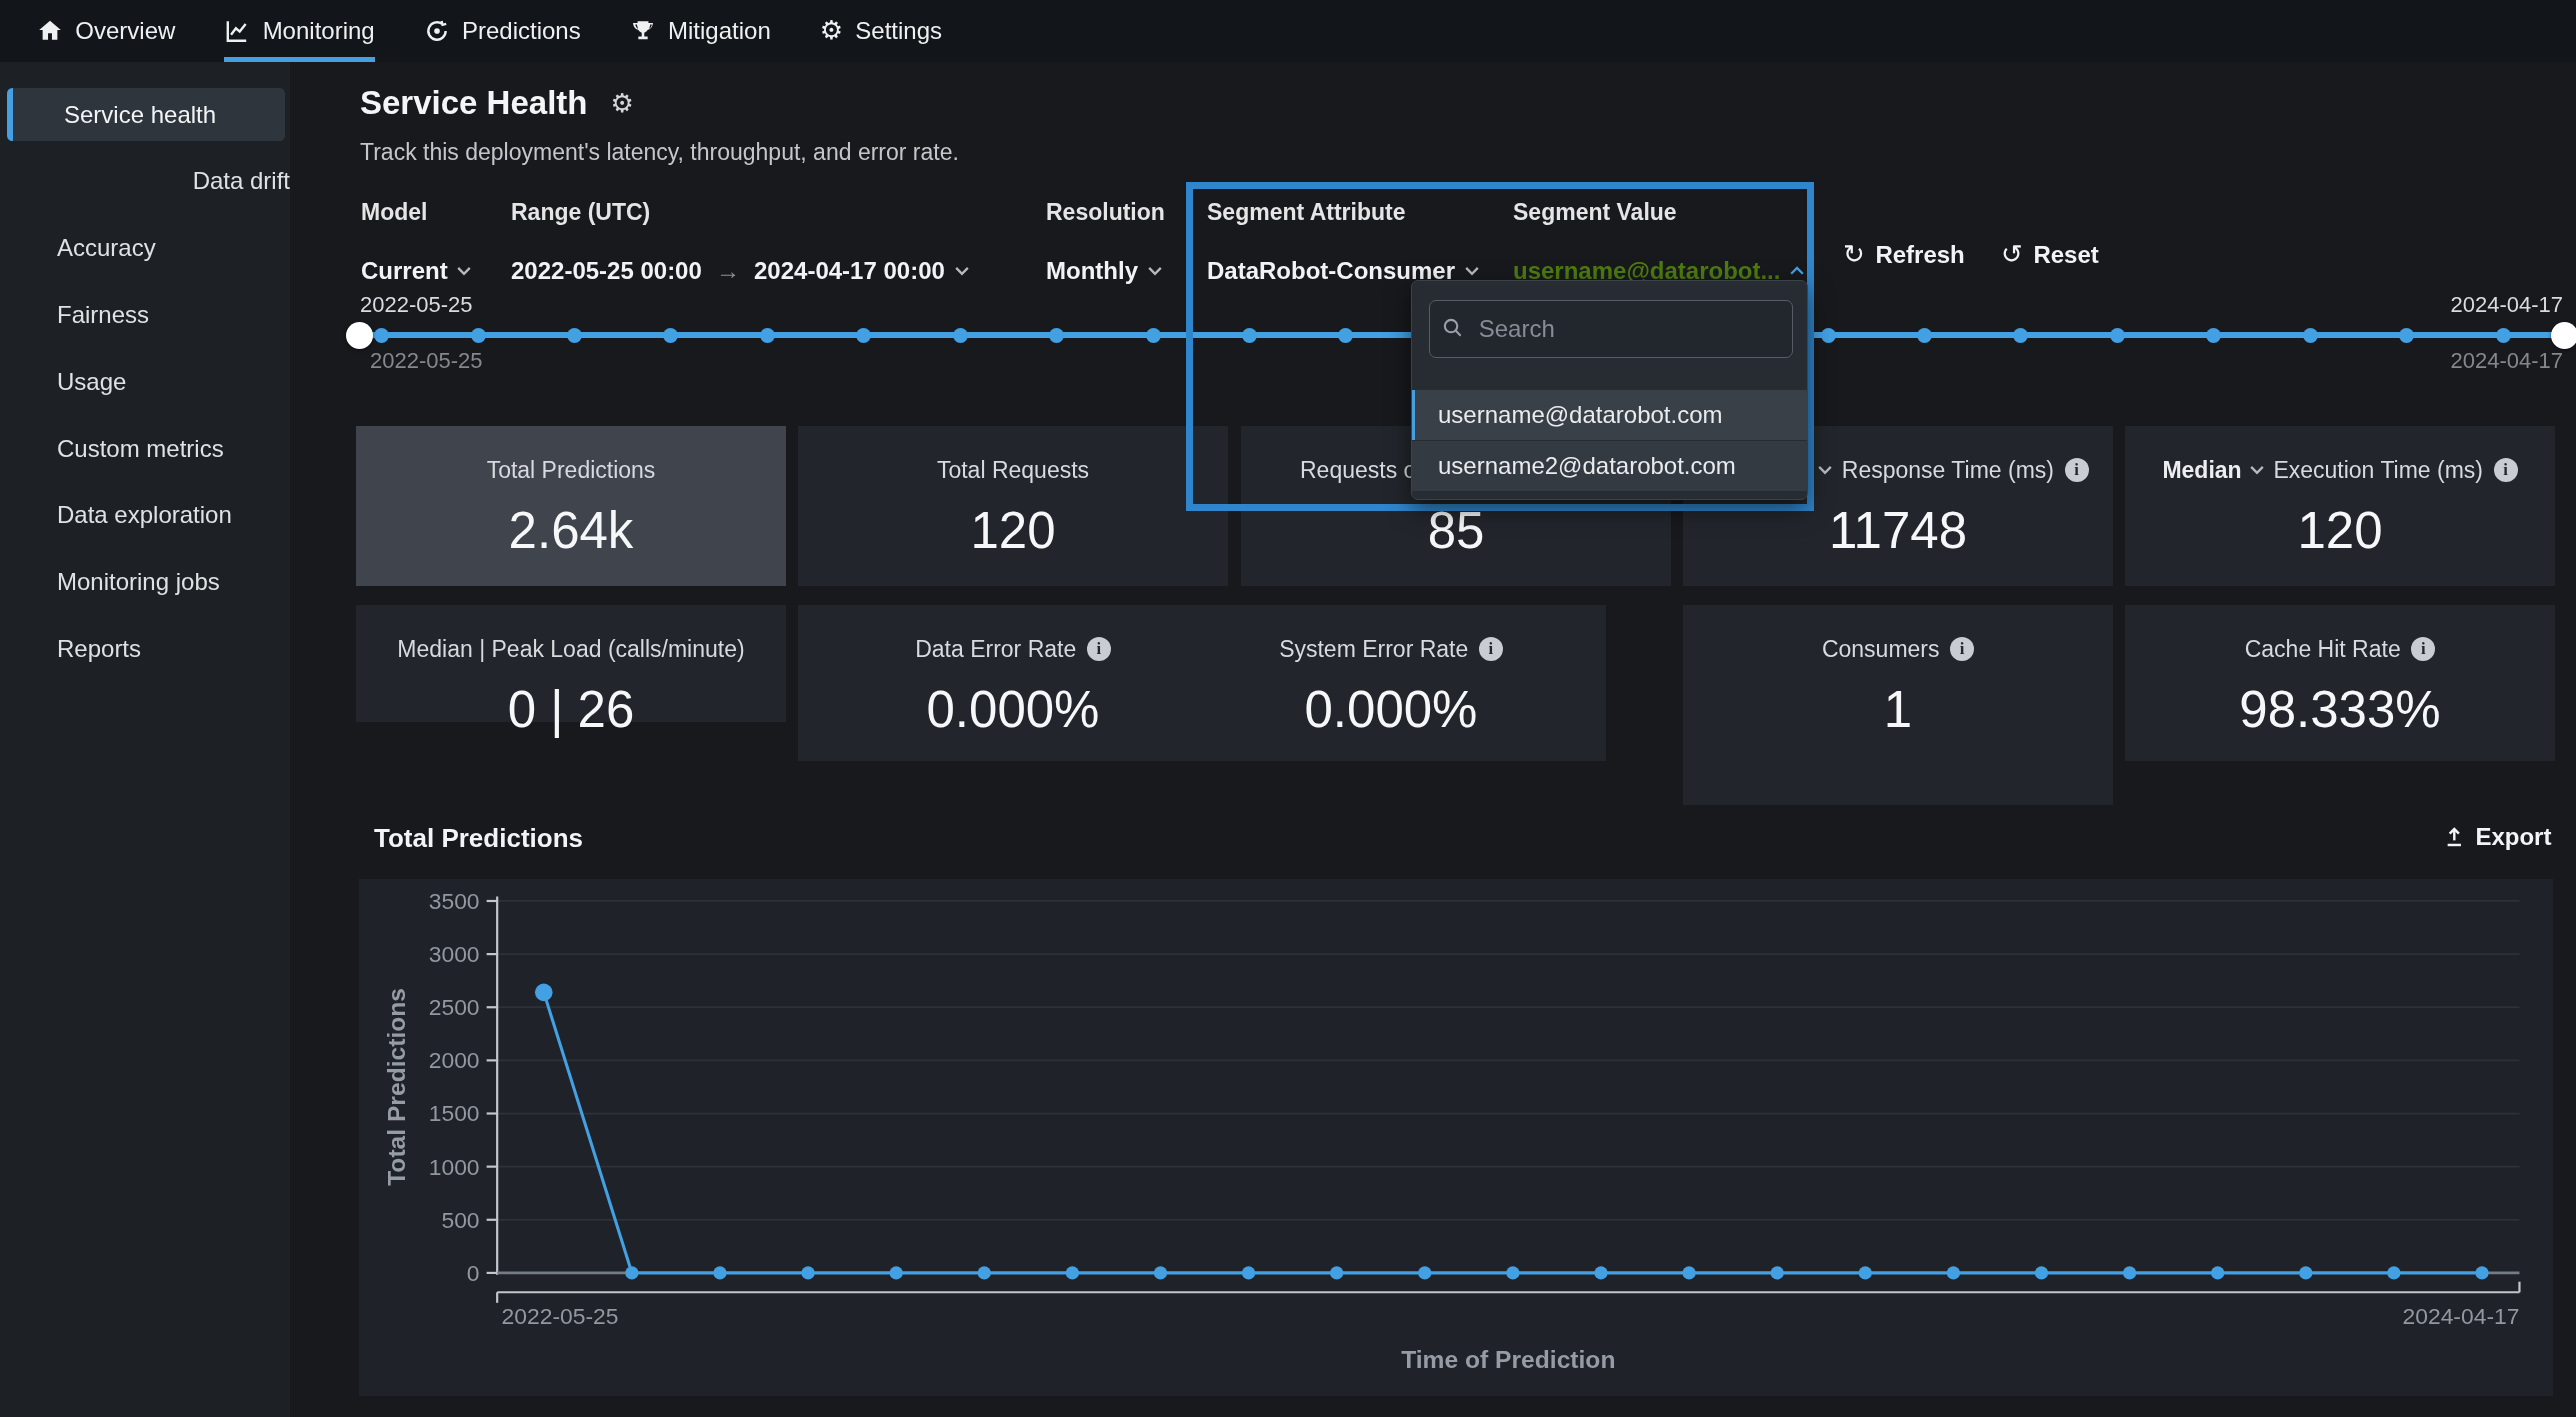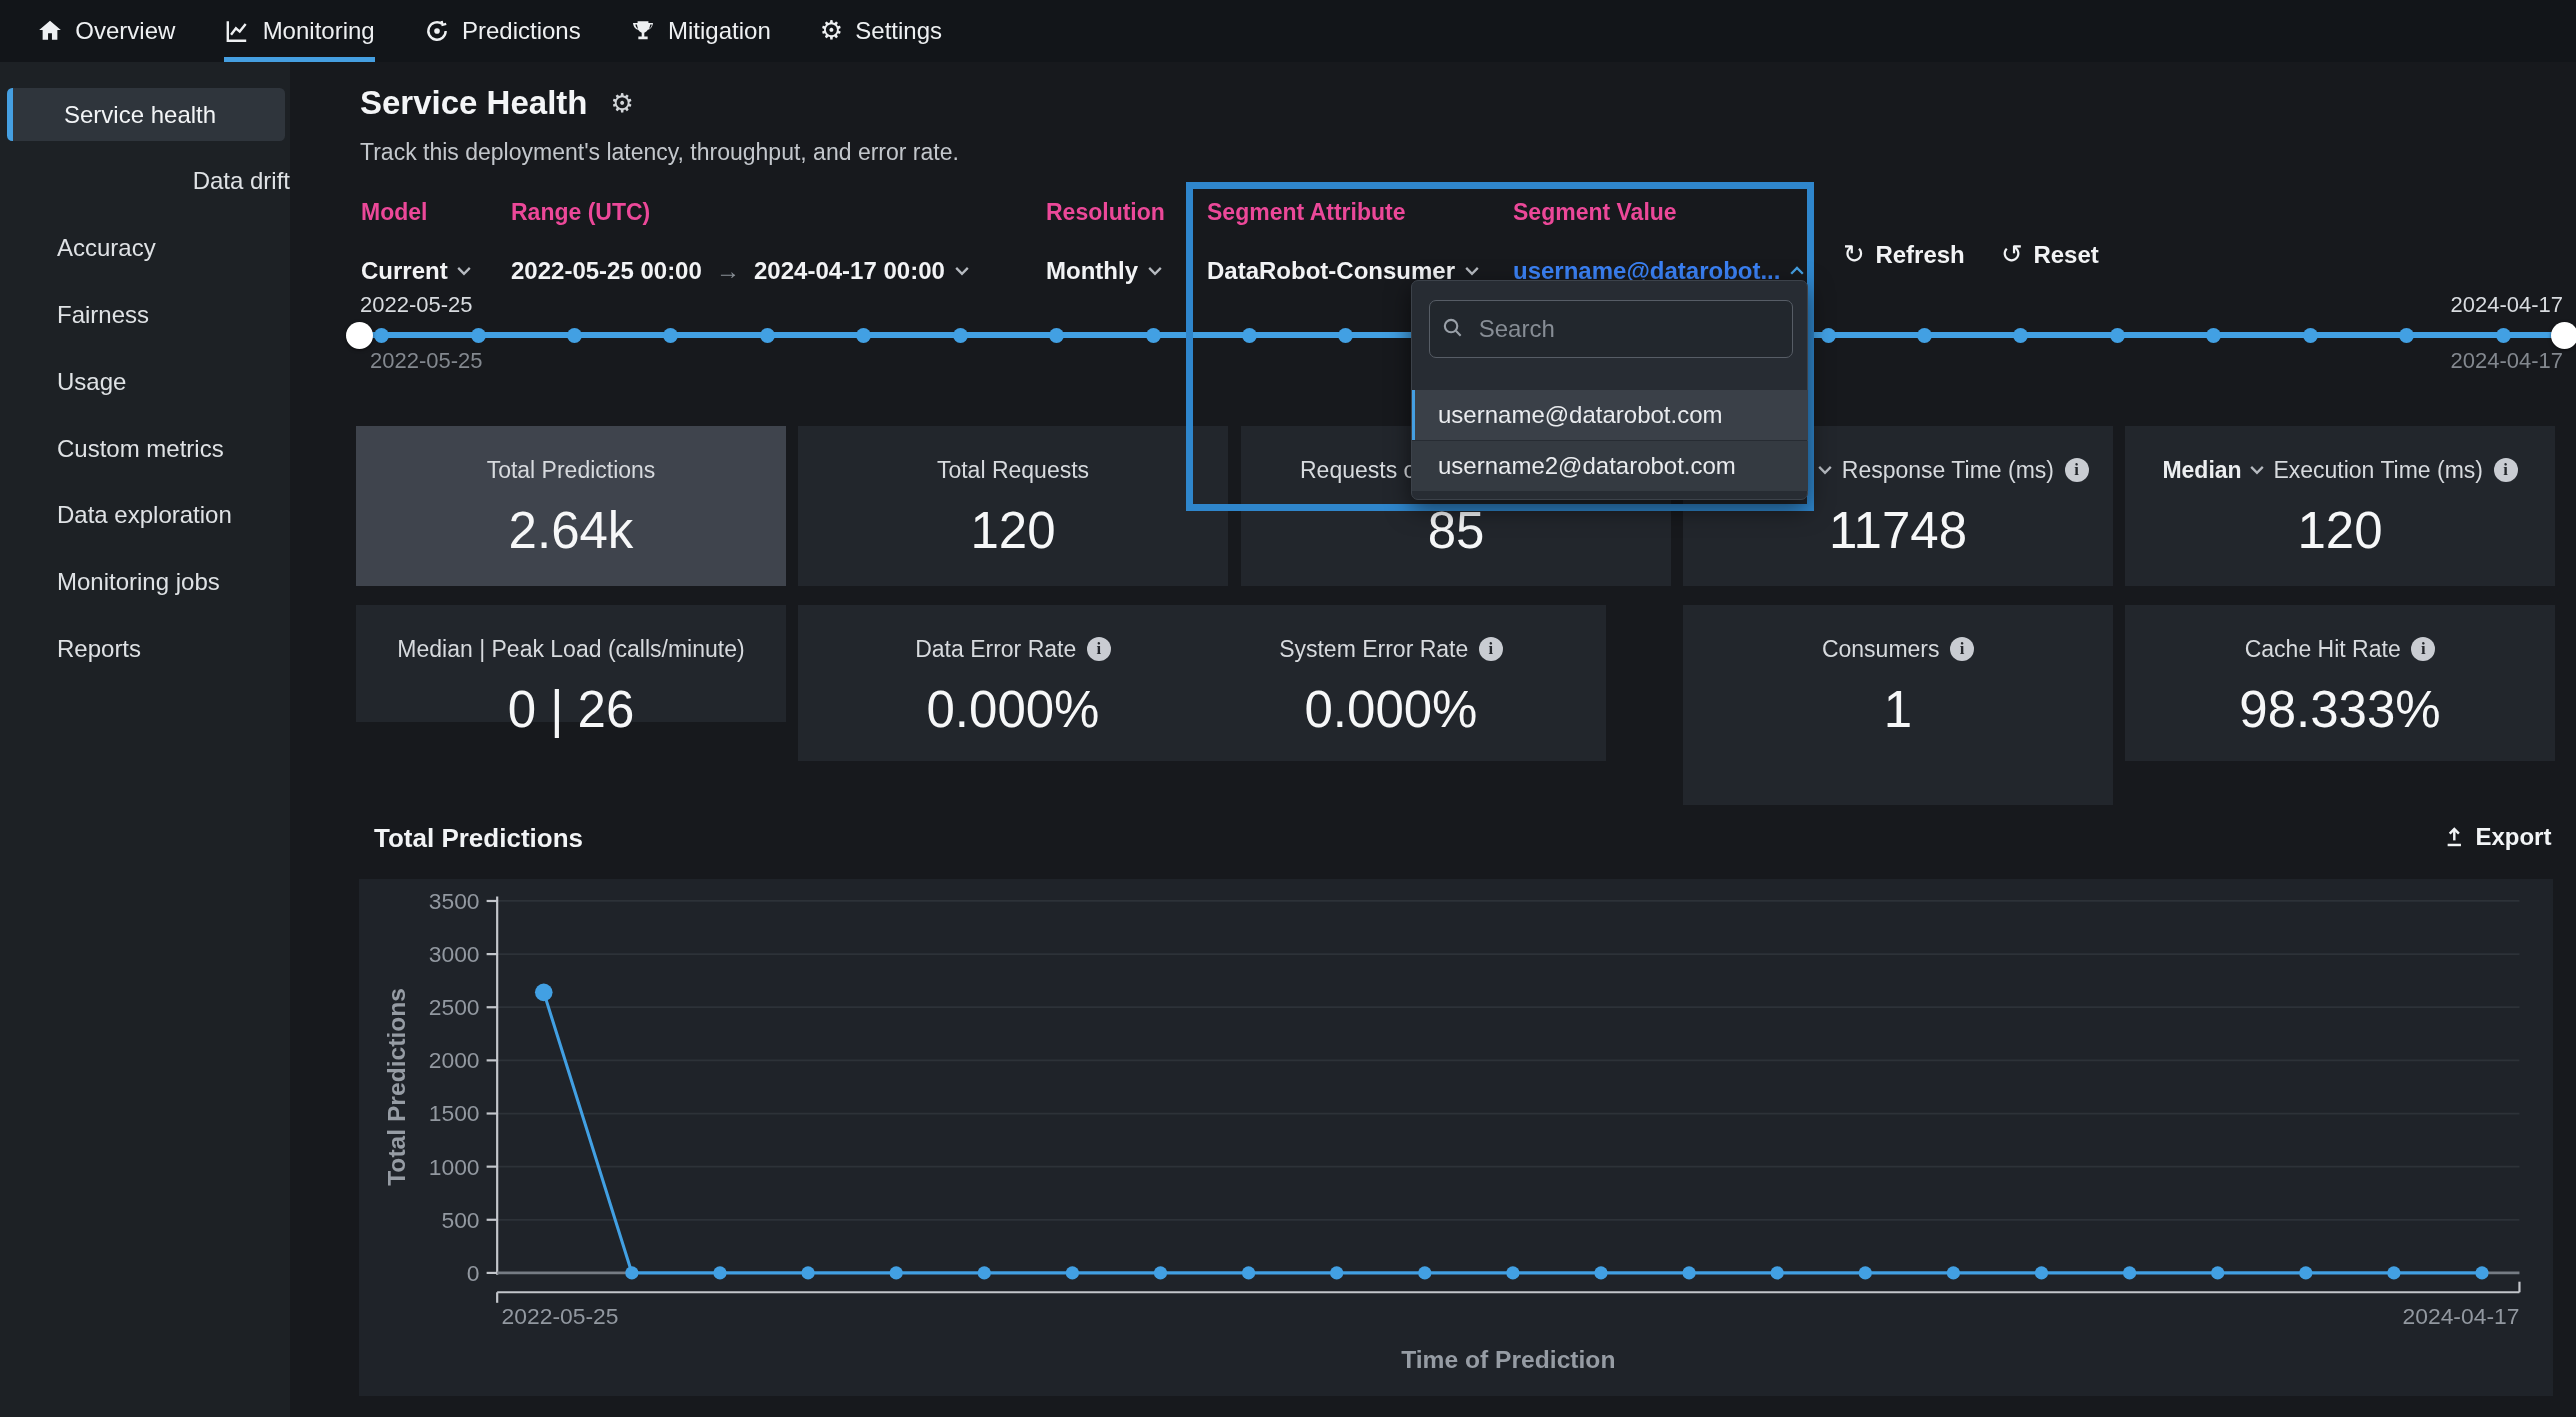--- a/index.html
+++ b/index.html
@@ -13,27 +13,27 @@
   
   #sidebar{position:absolute;left:0;top:62px;width:290px;height:1356px;background:#1d2125;z-index:5;}
   .side-item{position:absolute;left:0;width:290px;height:53px;line-height:53px;color:#dfe2e5;font-size:24px;padding-left:57px;box-sizing:border-box;cursor:pointer;white-space:nowrap;}
   .side-item.active{left:7px;width:278px;background:#2f353c;border-left:6.2px solid #459fe1;border-radius:5.3px;padding-left:51px;color:#f2f4f6;}
   
   #page-head{position:absolute;left:360px;top:84px;display:flex;align-items:center;gap:23px;z-index:2;}
   #page-title{font-size:33px;font-weight:700;color:#f4f5f7;}
   #page-gear{font-size:26px;color:#d3d6da;cursor:pointer;}
   #page-sub{position:absolute;left:360px;top:139px;font-size:23px;color:#c3c7cc;z-index:2;}
   
-  .ctl-label{position:absolute;top:199px;font-size:23px;font-weight:700;color:#ec4899;white-space:nowrap;z-index:2;}
+  .ctl-label{position:absolute;top:199px;font-size:23px;font-weight:700;color:#e5e5e5;white-space:nowrap;z-index:2;}
   .ctl-value{position:absolute;top:239px;font-size:24px;font-weight:700;color:#f2f3f5;white-space:nowrap;display:flex;align-items:center;gap:8.8px;cursor:pointer;z-index:2;margin-top:18px;}
   .chev{width:16px;height:9.7px;display:inline-block;}
   .chev svg{width:16px;height:9.7px;display:block;stroke:#b6bac0;}
   .chev.blue svg{stroke:#459fe1;}
   .range-arrow{color:#8a9097;font-weight:400;padding:0 5.3px;}
-  .ctl-value.blue{color:#3b82f6;}
+  .ctl-value.blue{color:#4d7c0f;}
   .btn{position:absolute;top:239px;display:flex;align-items:center;gap:10.6px;font-size:24px;font-weight:700;color:#f2f3f5;cursor:pointer;z-index:2;}
   .btn .g{font-size:26px;font-weight:400;}
   
   .tl-label{position:absolute;font-size:22px;white-space:nowrap;z-index:2;}
   .tl-top{color:#d8dbdf;} .tl-bot{color:#83888f;}
   #tl-line{position:absolute;left:360px;top:332px;width:2205px;height:6.2px;background:#42a0e3;border-radius:3.5px;z-index:1;}
   .tl-dot{position:absolute;width:15px;height:15px;border-radius:50%;background:#42a0e3;z-index:2;}
   .tl-handle{position:absolute;width:27px;height:27px;border-radius:50%;background:#ffffff;box-shadow:0 0.9px 3.5px rgba(0,0,0,.5);z-index:3;cursor:pointer;}
   
   .card{position:absolute;width:430px;background:#22262c;cursor:pointer;z-index:1;}

